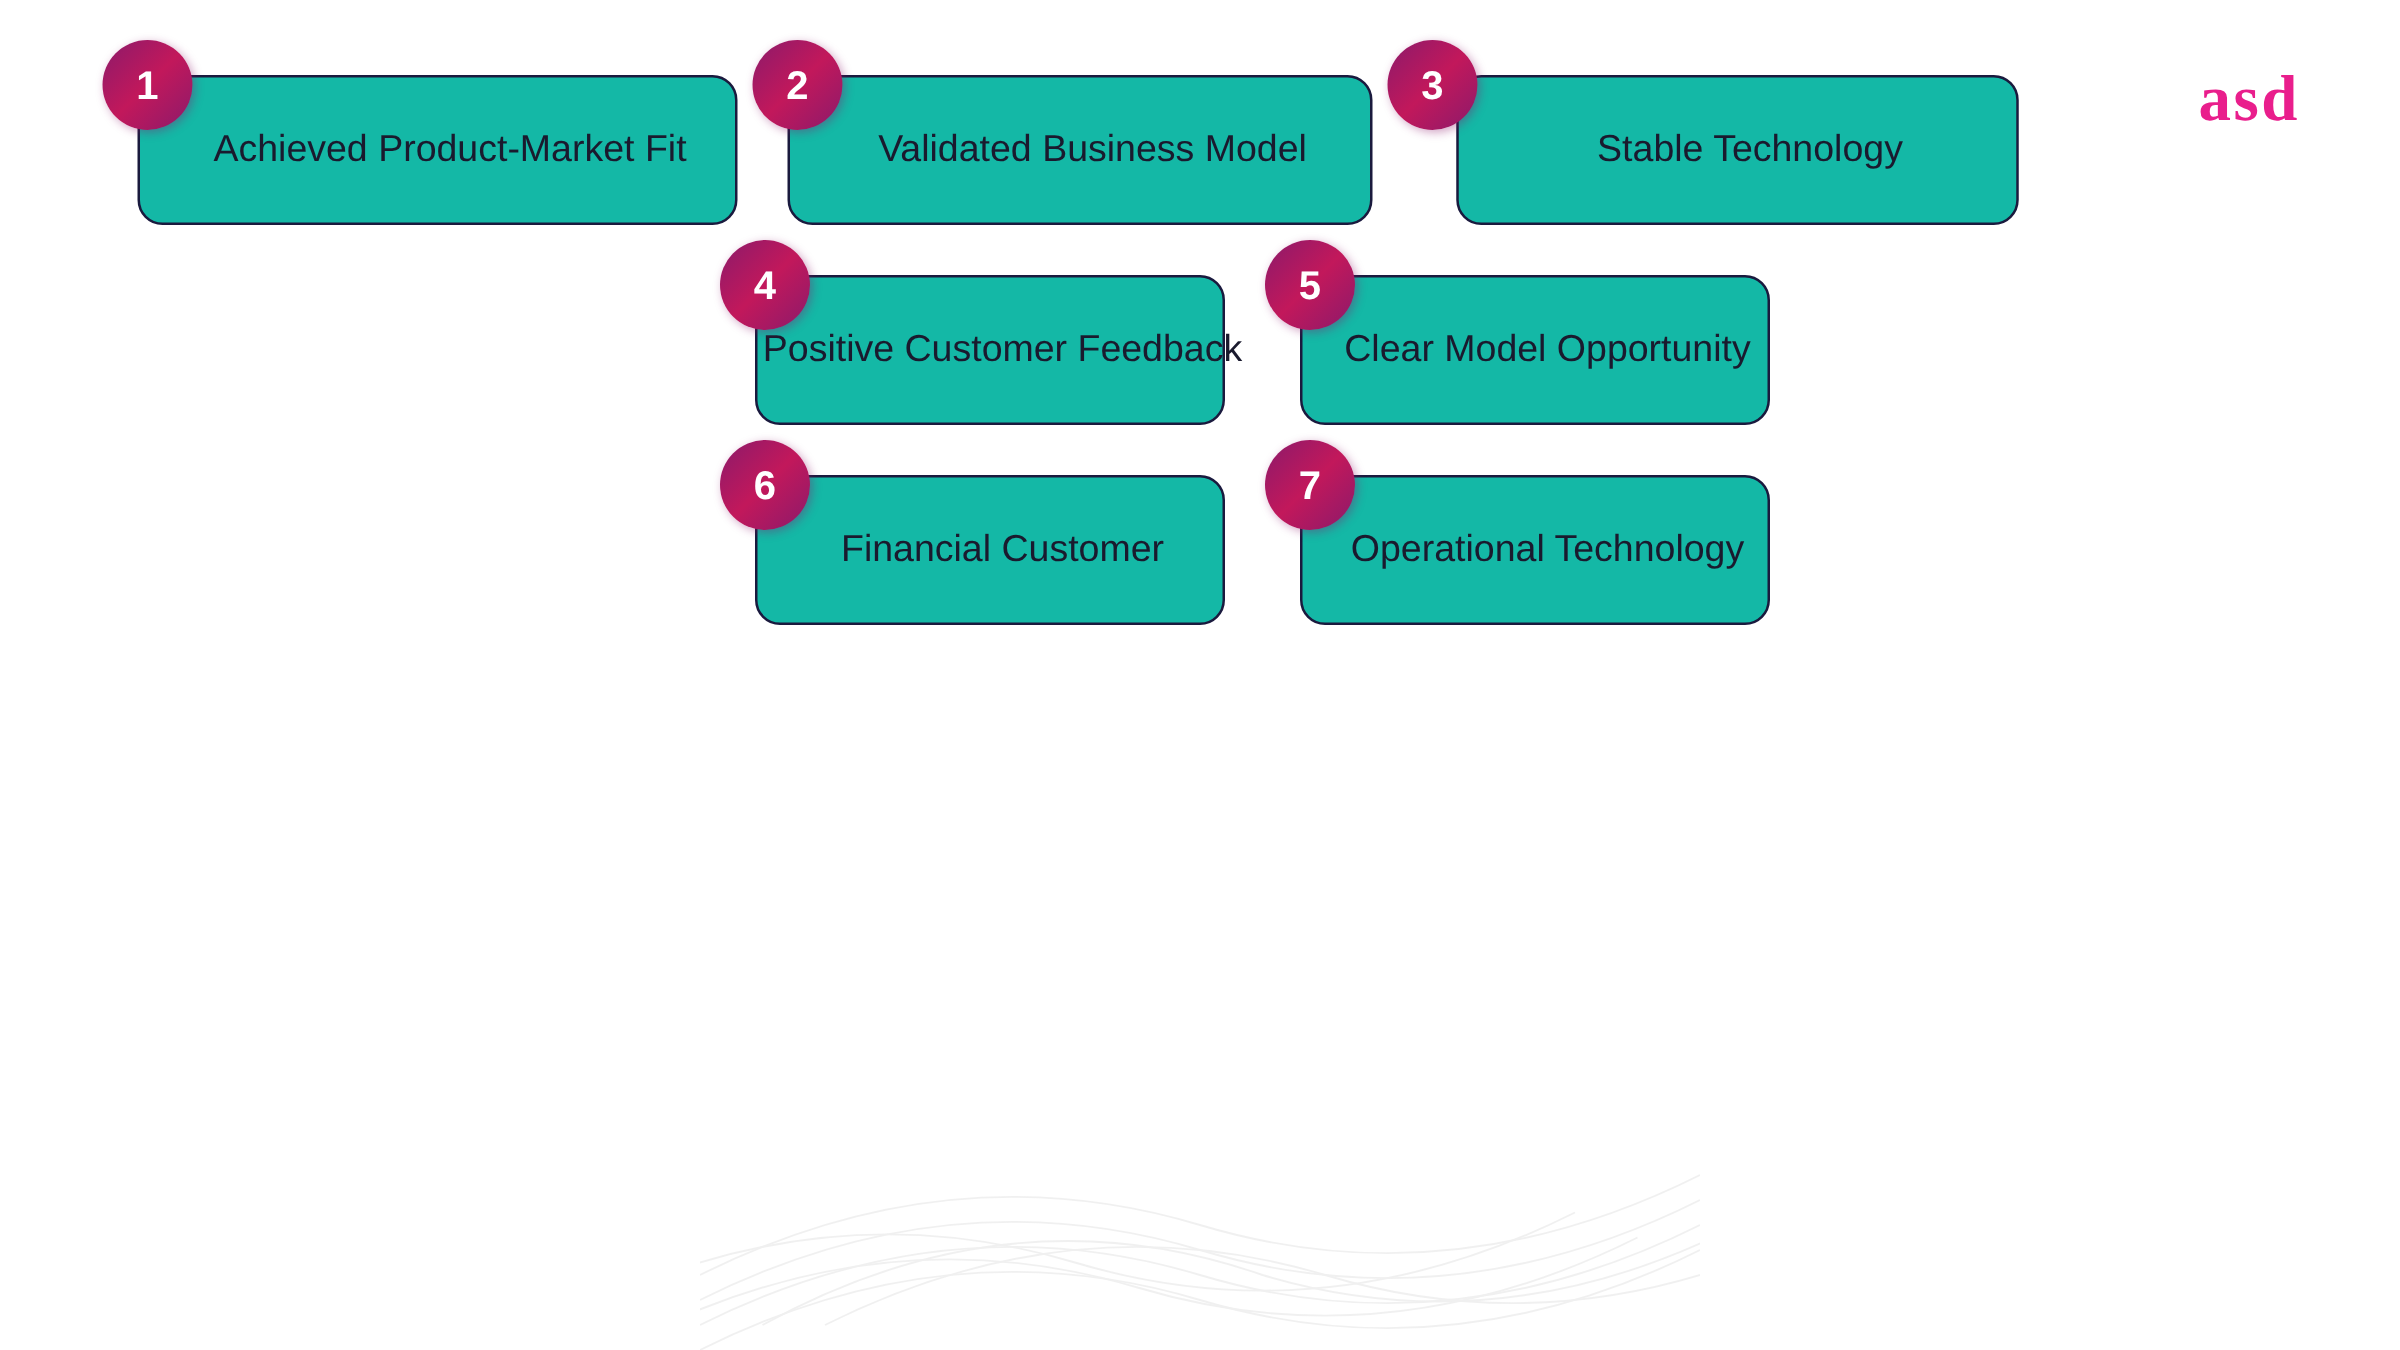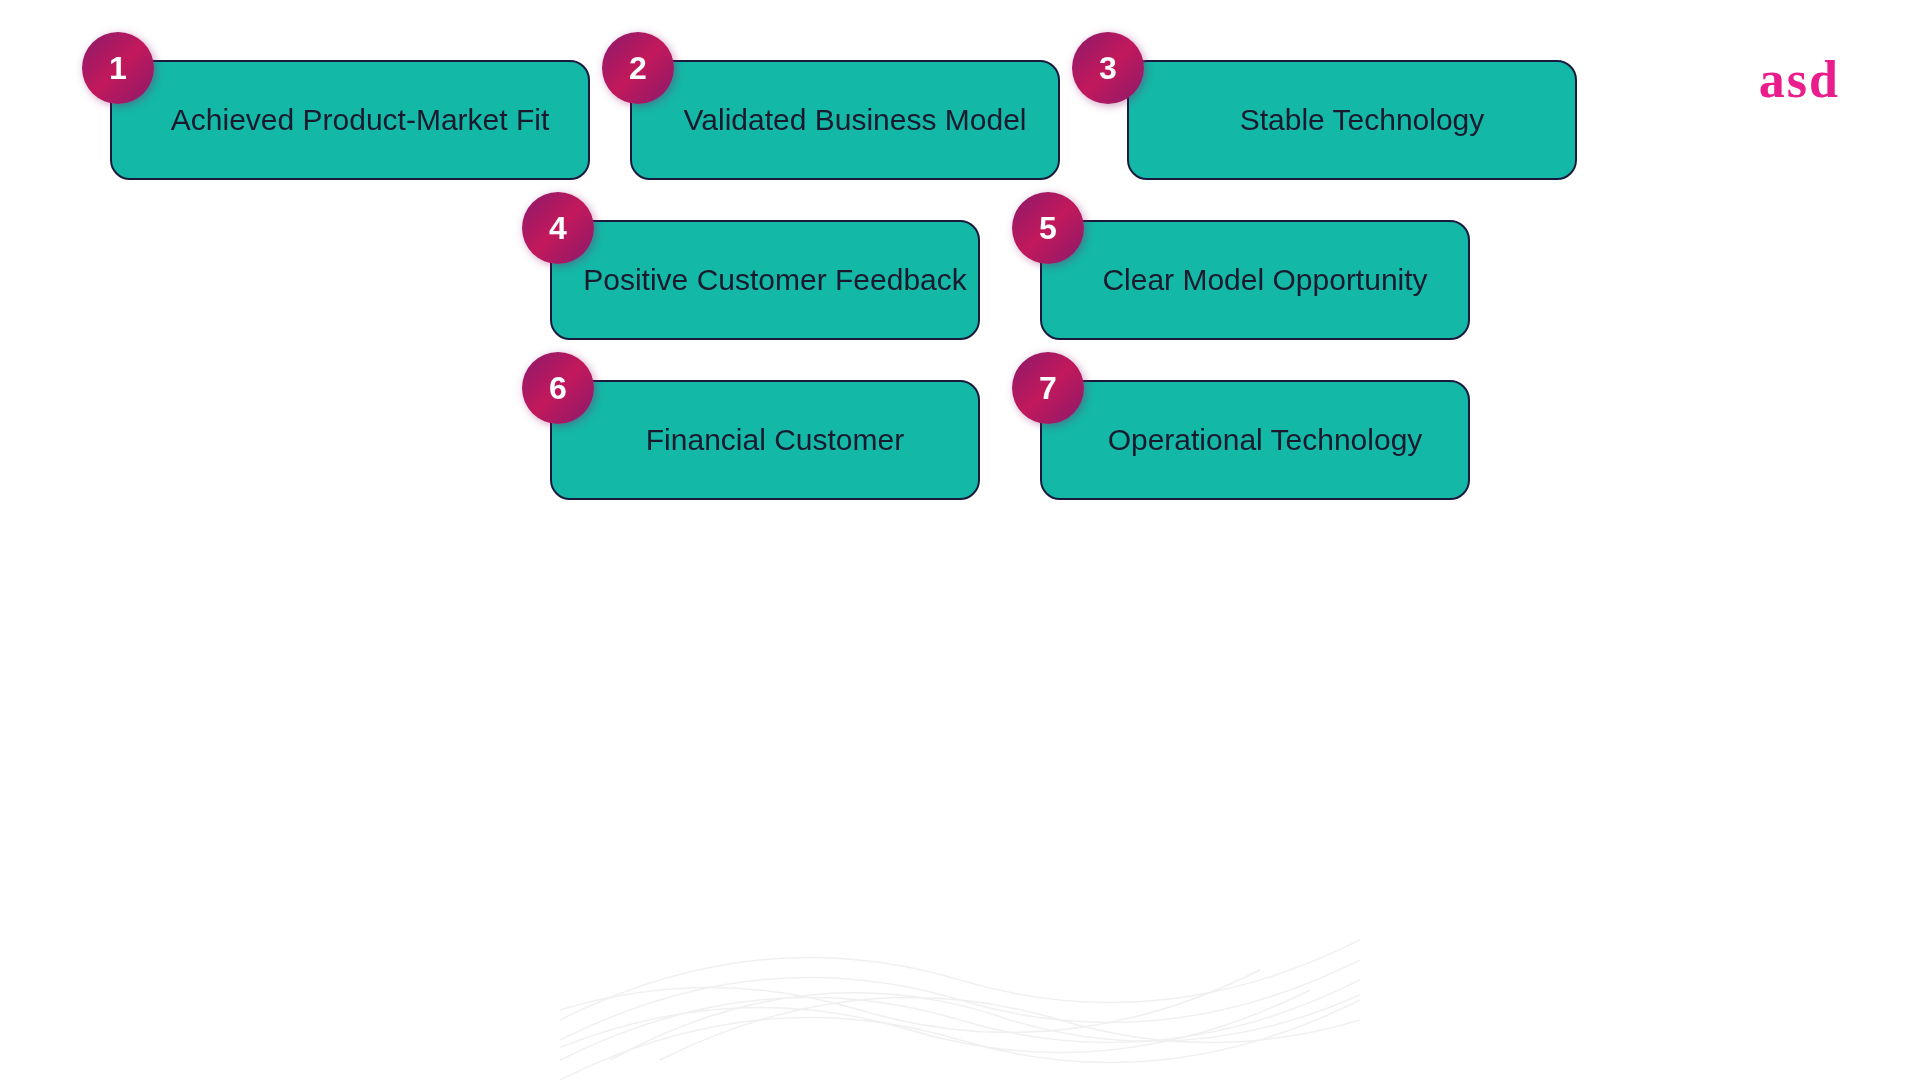--- a/index.html
+++ b/index.html
@@ -146,25 +146,25 @@
       opacity: 0.12;
     }
 
     .bg-decoration svg {
       width: 100%;
       height: 100%;
     }
 
     
     .card-row1-1 { width: 480px; }
-    .card-row1-2 { width: 430px; }
+    .card-row1-2 { width: 468px; }
     .card-row1-3 { width: 450px; margin-left: 27px; }
 
     
-    .card-row23 { width: 430px; }
+    .card-row23 { width: 376px; }
   </style>
 </head>
 <body>
 
 <div class="page-container">
 
   <div class="logo">asd</div>
 
 
   <div class="cards-area">

